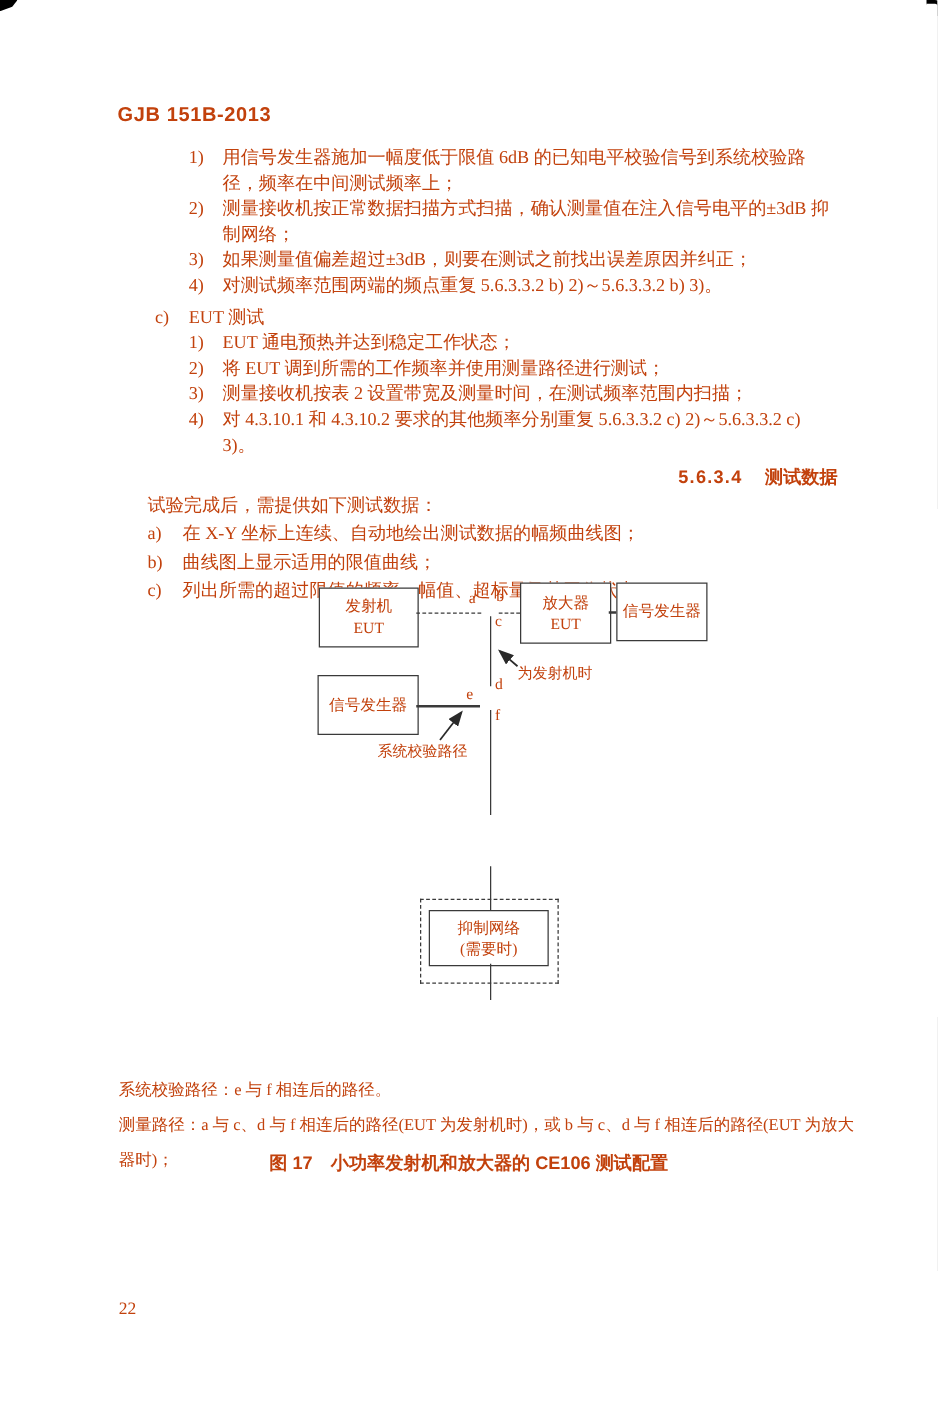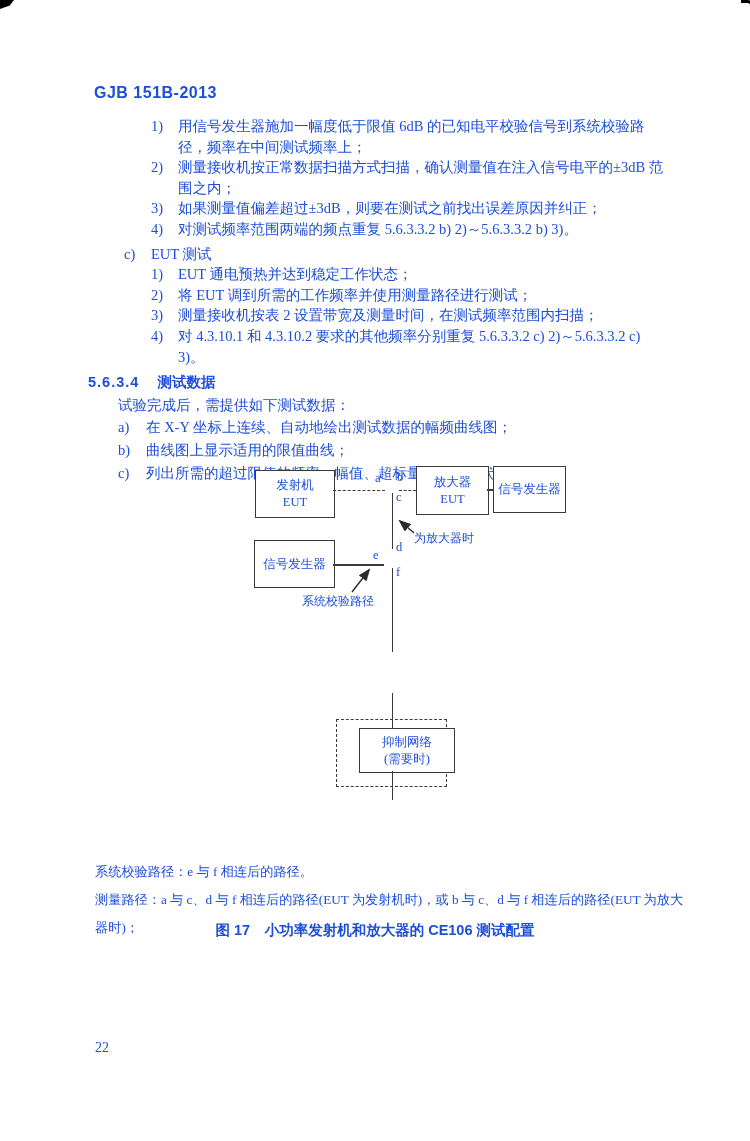--- a/index.html
+++ b/index.html
@@ -1,38 +1,38 @@
 <!DOCTYPE html>
 <html><head>
 <meta charset="utf-8">
 <style>
   html,body { margin:0; padding:0; background:#e8e8e8; }
   .page {
     position:relative; width:750px; height:1141px; background:#ffffff;
-    font-family:"Liberation Serif","DejaVu Serif",serif; color:#1d4ed8;
+    font-family:"Liberation Serif","DejaVu Serif",serif; color:#c2410c;
     overflow:hidden; margin:0 auto;
   }
   
   .artifact-tl { position:absolute; left:0; top:0; width:14px; height:9px; background:#000;
                  clip-path:polygon(0 0,100% 0,70% 60%,0 100%); }
   .artifact-tr { position:absolute; left:741px; top:0; width:9px; height:10px;
                  border-top:3px solid #000; border-right:3px solid #000; border-radius:0 5px 0 0; }
   
   .doc-header { position:absolute; left:94px; top:84px; font-family:"Liberation Sans","DejaVu Sans",sans-serif;
                 font-weight:bold; font-size:16px; letter-spacing:0.5px; }
   
   .textflow { position:absolute; left:88px; top:116px; width:582px; font-size:14.5px; line-height:20.6px; }
   .row { display:flex; align-items:baseline; }
   .row .marker { flex:0 0 auto; }
   .row .txt { flex:1 1 auto; }
   .lvl1 { margin-left:63px; } .lvl1 .marker { width:27px; }
   .lvlc { margin-left:36px; margin-top:4px; } .lvlc .marker { width:27px; }
   .lvla { margin-left:30px; margin-top:2px; } .lvla .marker { width:28px; }
   .sec-heading { margin-top:5px; margin-bottom:2px; font-family:"Liberation Sans","DejaVu Sans",sans-serif;
-                 font-weight:bold; font-size:14.5px; }
+                 font-weight:bold; font-size:14.5px;text-align:right; }
   .sec-heading .num { margin-right:14px; letter-spacing:1px; }
   .intro { margin-left:30px; margin-top:0; }
   
   .diagram { position:absolute; left:240px; top:460px; width:340px; height:390px; }
   .dbox { position:absolute; border:1px solid #3a3a3a; background:#fff;
           display:flex; flex-direction:column; align-items:center; justify-content:center;
           text-align:center; font-size:12.5px; line-height:1.35; }
   .dbox-dashed { position:absolute; border:1px dashed #3a3a3a; background:transparent; }
   .vline { position:absolute; width:1.4px; background:#3a3a3a; }
   .hline { position:absolute; height:1.6px; background:#3a3a3a; }
@@ -57,21 +57,21 @@
   <div class="doc-header">GJB 151B-2013</div>
 
   <div class="textflow">
 
     <div class="row lvl1">
       <span class="marker">1)</span>
       <span class="txt">用信号发生器施加一幅度低于限值 6dB 的已知电平校验信号到系统校验路径，频率在中间测试频率上；</span>
     </div>
     <div class="row lvl1">
       <span class="marker">2)</span>
-      <span class="txt">测量接收机按正常数据扫描方式扫描，确认测量值在注入信号电平的±3dB 范围之内；</span>
+      <span class="txt">测量接收机按正常数据扫描方式扫描，确认测量值在注入信号电平的±3dB 抑制网络；</span>
     </div>
     <div class="row lvl1">
       <span class="marker">3)</span>
       <span class="txt">如果测量值偏差超过±3dB，则要在测试之前找出误差原因并纠正；</span>
     </div>
     <div class="row lvl1">
       <span class="marker">4)</span>
       <span class="txt">对测试频率范围两端的频点重复 5.6.3.3.2 b) 2)～5.6.3.3.2 b) 3)。</span>
     </div>
 
@@ -128,21 +128,21 @@
       <span>放大器</span>
       <span>EUT</span>
     </div>
     <div class="dbox" style="left:253px; top:6px; width:71px; height:45px;">
       <span>信号发生器</span>
     </div>
     <div class="dbox" style="left:14px; top:80px; width:79px; height:46px;">
       <span>信号发生器</span>
     </div>
     <div class="dbox-dashed" style="left:96px; top:259px; width:109px; height:66px;"></div>
-    <div class="dbox" style="left:119px; top:268px; width:94px; height:43px;">
+    <div class="dbox" style="left:103px; top:268px; width:94px; height:43px;">
       <span>抑制网络</span>
       <span>(需要时)</span>
     </div>
 
     <div class="hdash" style="left:93px; top:30px; width:52px;"></div>
     <div class="hdash" style="left:159px; top:30px; width:17px;"></div>
     <div class="hline" style="left:247px; top:29px; width:6px;"></div>
     <div class="vline" style="left:152px; top:33px; height:56px;"></div>
     <div class="vline" style="left:152px; top:108px; height:84px;"></div>
     <div class="hline" style="left:93px; top:104px; width:51px;"></div>
@@ -159,21 +159,21 @@
     <svg class="arrow-overlay" width="340" height="390" viewBox="0 0 340 390">
       <defs>
         <marker id="ah" markerWidth="9" markerHeight="7" refX="7.5" refY="3.5" orient="auto">
           <path d="M0,0 L9,3.5 L0,7 z" fill="#2a2a2a"></path>
         </marker>
       </defs>
       <line x1="174" y1="73" x2="160" y2="61" stroke="#2a2a2a" stroke-width="1.4" marker-end="url(#ah)"></line>
       <line x1="112" y1="132" x2="129" y2="110" stroke="#2a2a2a" stroke-width="1.4" marker-end="url(#ah)"></line>
     </svg>
 
-    <div class="dlabel" style="left:174px; top:70px;">为放大器时</div>
+    <div class="dlabel" style="left:174px; top:70px;">为发射机时</div>
     <div class="dlabel" style="left:62px; top:133px;">系统校验路径</div>
   </div>
 
   <div class="fig-caption">
     <div>系统校验路径：e 与 f 相连后的路径。</div>
     <div>测量路径：a 与 c、d 与 f 相连后的路径(EUT 为发射机时)，或 b 与 c、d 与 f 相连后的路径(EUT 为放大器时)；</div>
   </div>
 
   <div class="fig-title">图 17　小功率发射机和放大器的 CE106 测试配置</div>
 

